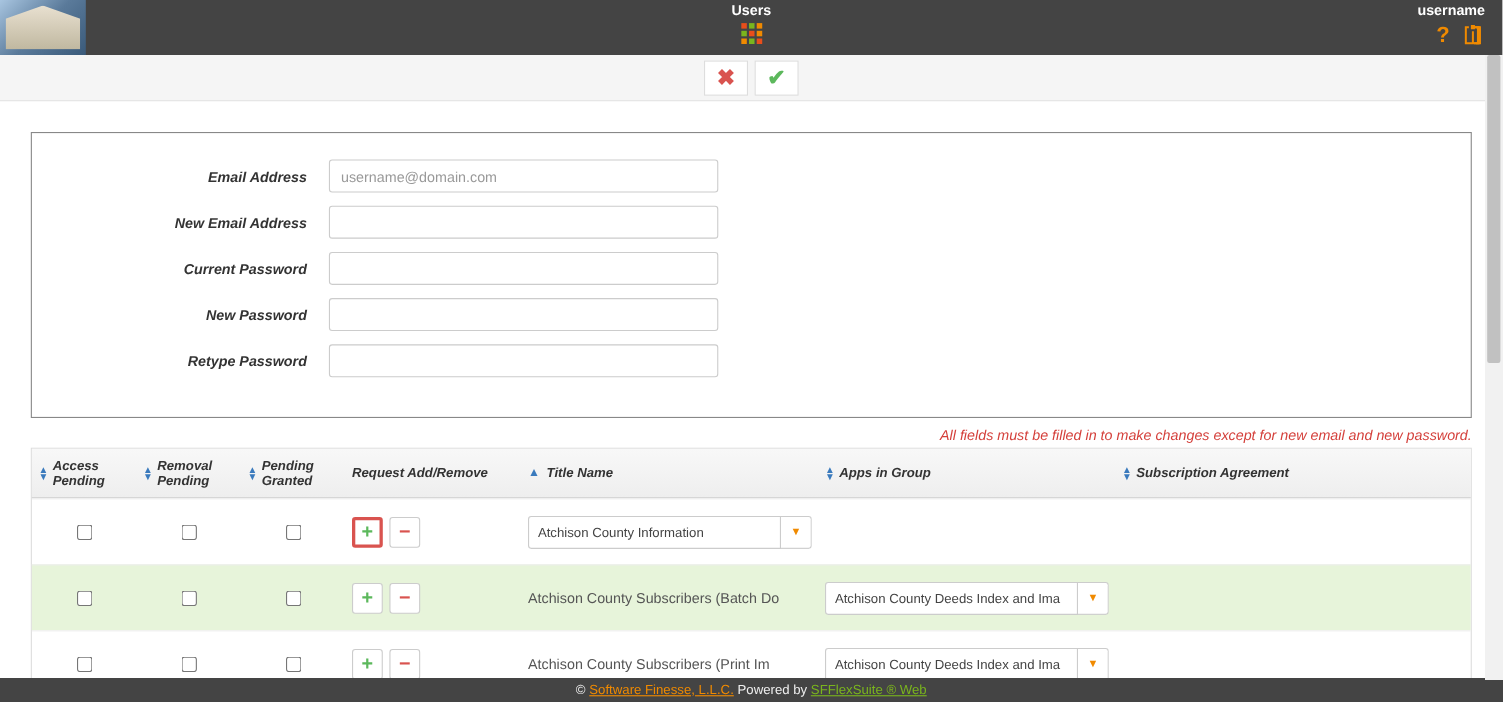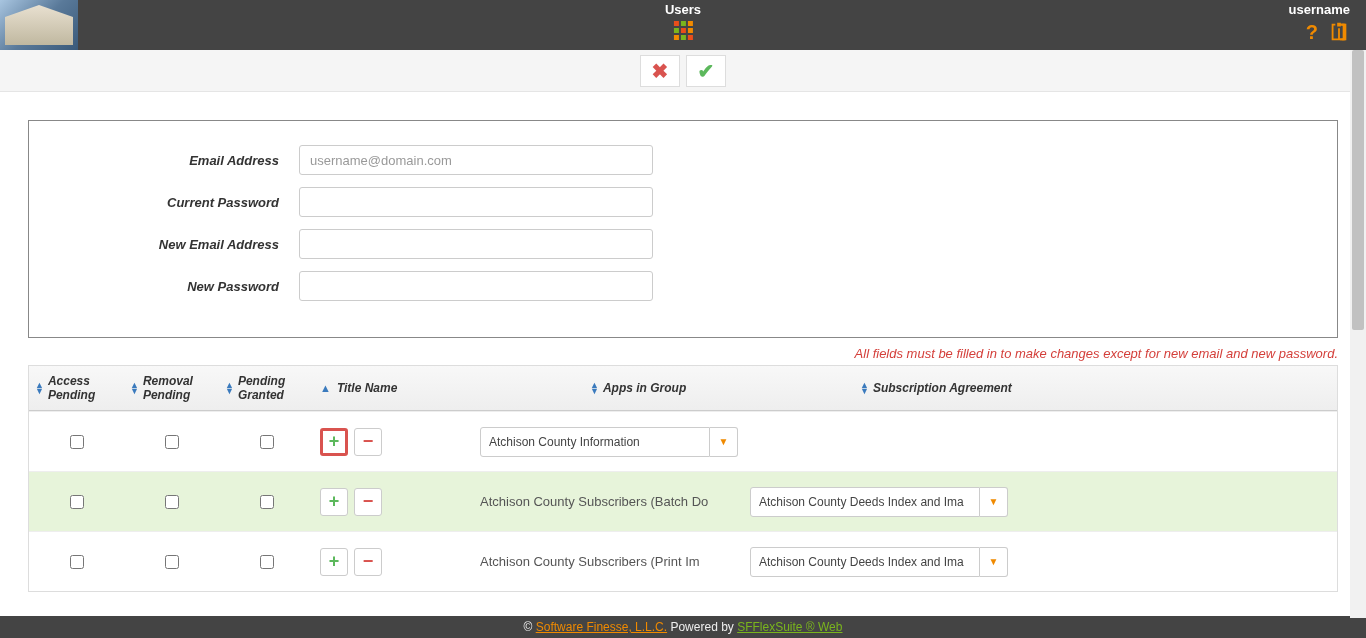--- a/index.html
+++ b/index.html
@@ -240,29 +240,33 @@
 </div>
 
 <div class="panel">
   <div class="form-grid">
     <div>
       <div class="form-row">
         <div class="form-label">Email Address</div>
         <input class="form-input" placeholder="username@domain.com" style="">
       </div>
       <div class="form-row">
+        <div class="form-label">New Email Address</div>
+        <input class="form-input" style="">
+      </div>
+      <div class="form-row">
         <div class="form-label">Current Password</div>
         <input type="password" class="form-input" style="">
       </div>
       <div class="form-row">
-        <div class="form-label">New Email Address</div>
-        <input class="form-input" style="">
+        <div class="form-label">New Password</div>
+        <input type="password" class="form-input" style="">
       </div>
       <div class="form-row">
-        <div class="form-label">New Password</div>
+        <div class="form-label">Retype Password</div>
         <input type="password" class="form-input" style="">
       </div>
     </div>
   </div>
 </div>
 
 <div class="note">All fields must be filled in to make changes except for new email and new password.</div>
 
 <div class="grid-wrap">
   <div class="grid-header">
@@ -280,20 +284,23 @@
         </span>
       <span>Removal Pending</span>
     </div>
     <div class="gh-cell col-ag">
       <span class="sort-arrows">
           <span class="sa-up">▲</span>
           <span class="sa-dn">▼</span>
         </span>
       <span>Pending Granted</span>
     </div>
+    <div class="gh-cell col-req">
+      <span>Request Add/Remove</span>
+    </div>
     <div class="gh-cell col-gn">
       <span class="sort-single">▲</span>
       <span>Title Name</span>
     </div>
     <div class="gh-cell col-apps">
       <span class="sort-arrows">
           <span class="sa-up">▲</span>
           <span class="sa-dn">▼</span>
         </span>
       <span>Apps in Group</span>

